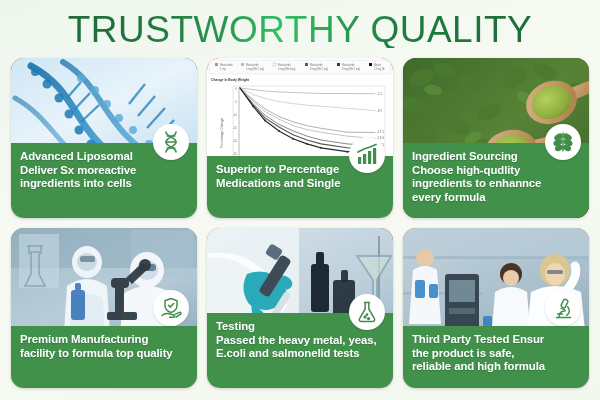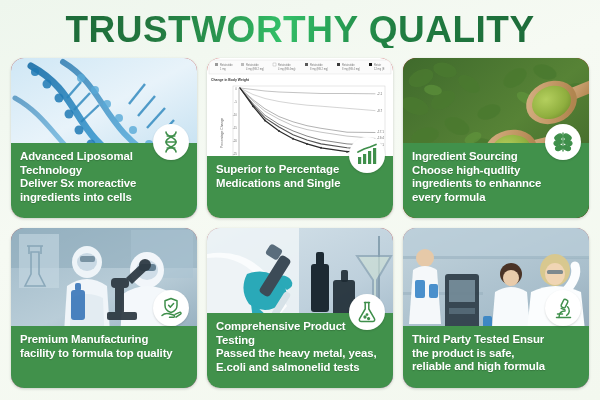--- a/index.html
+++ b/index.html
@@ -17,21 +17,21 @@
 
   
   .title-wrap {
     height: 58px;
     display: flex;
     align-items: center;
     justify-content: center;
   }
   .page-title {
     font-size: 37px;
-    font-weight: bold;
+    font-weight: normal;
     letter-spacing: 0.5px;
     line-height: 1;
     background-image: linear-gradient(100deg,
         #1d6b39 0%,
         #22763e 18%,
         #2a9750 34%,
         #33bf68 46%,
         #2aa558 56%,
         #207d41 70%,
         #1d6b39 100%);
@@ -181,21 +181,20 @@
       <svg viewBox="0 0 24 24" fill="none" stroke="#3f8f4b" stroke-width="1.6" stroke-linecap="round">
         <path d="M7 2c0 5 10 5 10 10S7 17 7 22"></path>
         <path d="M17 2c0 5-10 5-10 10s10 5 10 10"></path>
         <line x1="8.2" y1="6" x2="15.8" y2="6"></line>
         <line x1="7" y1="12" x2="17" y2="12"></line>
         <line x1="8.2" y1="18" x2="15.8" y2="18"></line>
       </svg>
     </div>
     <div class="panel h4">
       <div class="line">Advanced Liposomal</div>
-      <div class="line">Technology</div>
       <div class="line">Deliver Sx moreactive</div>
       <div class="line">ingredients into cells</div>
     </div>
   </div>
 
   <div class="card">
     <div class="photo">
       <svg viewBox="0 0 186 160" preserveAspectRatio="xMidYMid slice">
         <rect x="0" y="0" width="186" height="160" fill="#ffffff"></rect>
 
@@ -485,21 +484,20 @@
     <div class="badge" style="bottom:58px">
       <svg viewBox="0 0 24 24" fill="none" stroke="#3f8f4b" stroke-width="1.5" stroke-linecap="round" stroke-linejoin="round">
         <path d="M9.5 2.5 L14.5 2.5"></path>
         <path d="M10.2 2.5 V9 L4.6 18.6 C3.8 20 4.7 21.5 6.3 21.5 H17.7 C19.3 21.5 20.2 20 19.4 18.6 L13.8 9 V2.5"></path>
         <circle cx="10" cy="17" r="0.9" fill="#3f8f4b"></circle>
         <circle cx="13.6" cy="18.6" r="0.9" fill="#3f8f4b"></circle>
         <circle cx="12" cy="14.6" r="0.7" fill="#3f8f4b"></circle>
       </svg>
     </div>
     <div class="panel h4">
-      <div class="line">Comprehensive Product</div>
       <div class="line">Testing</div>
       <div class="line">Passed the heavy metal, yeas,</div>
       <div class="line">E.coli and salmonelid tests</div>
     </div>
   </div>
 
   <div class="card">
     <div class="photo">
       <svg viewBox="0 0 186 160" preserveAspectRatio="xMidYMid slice">
         <defs>

